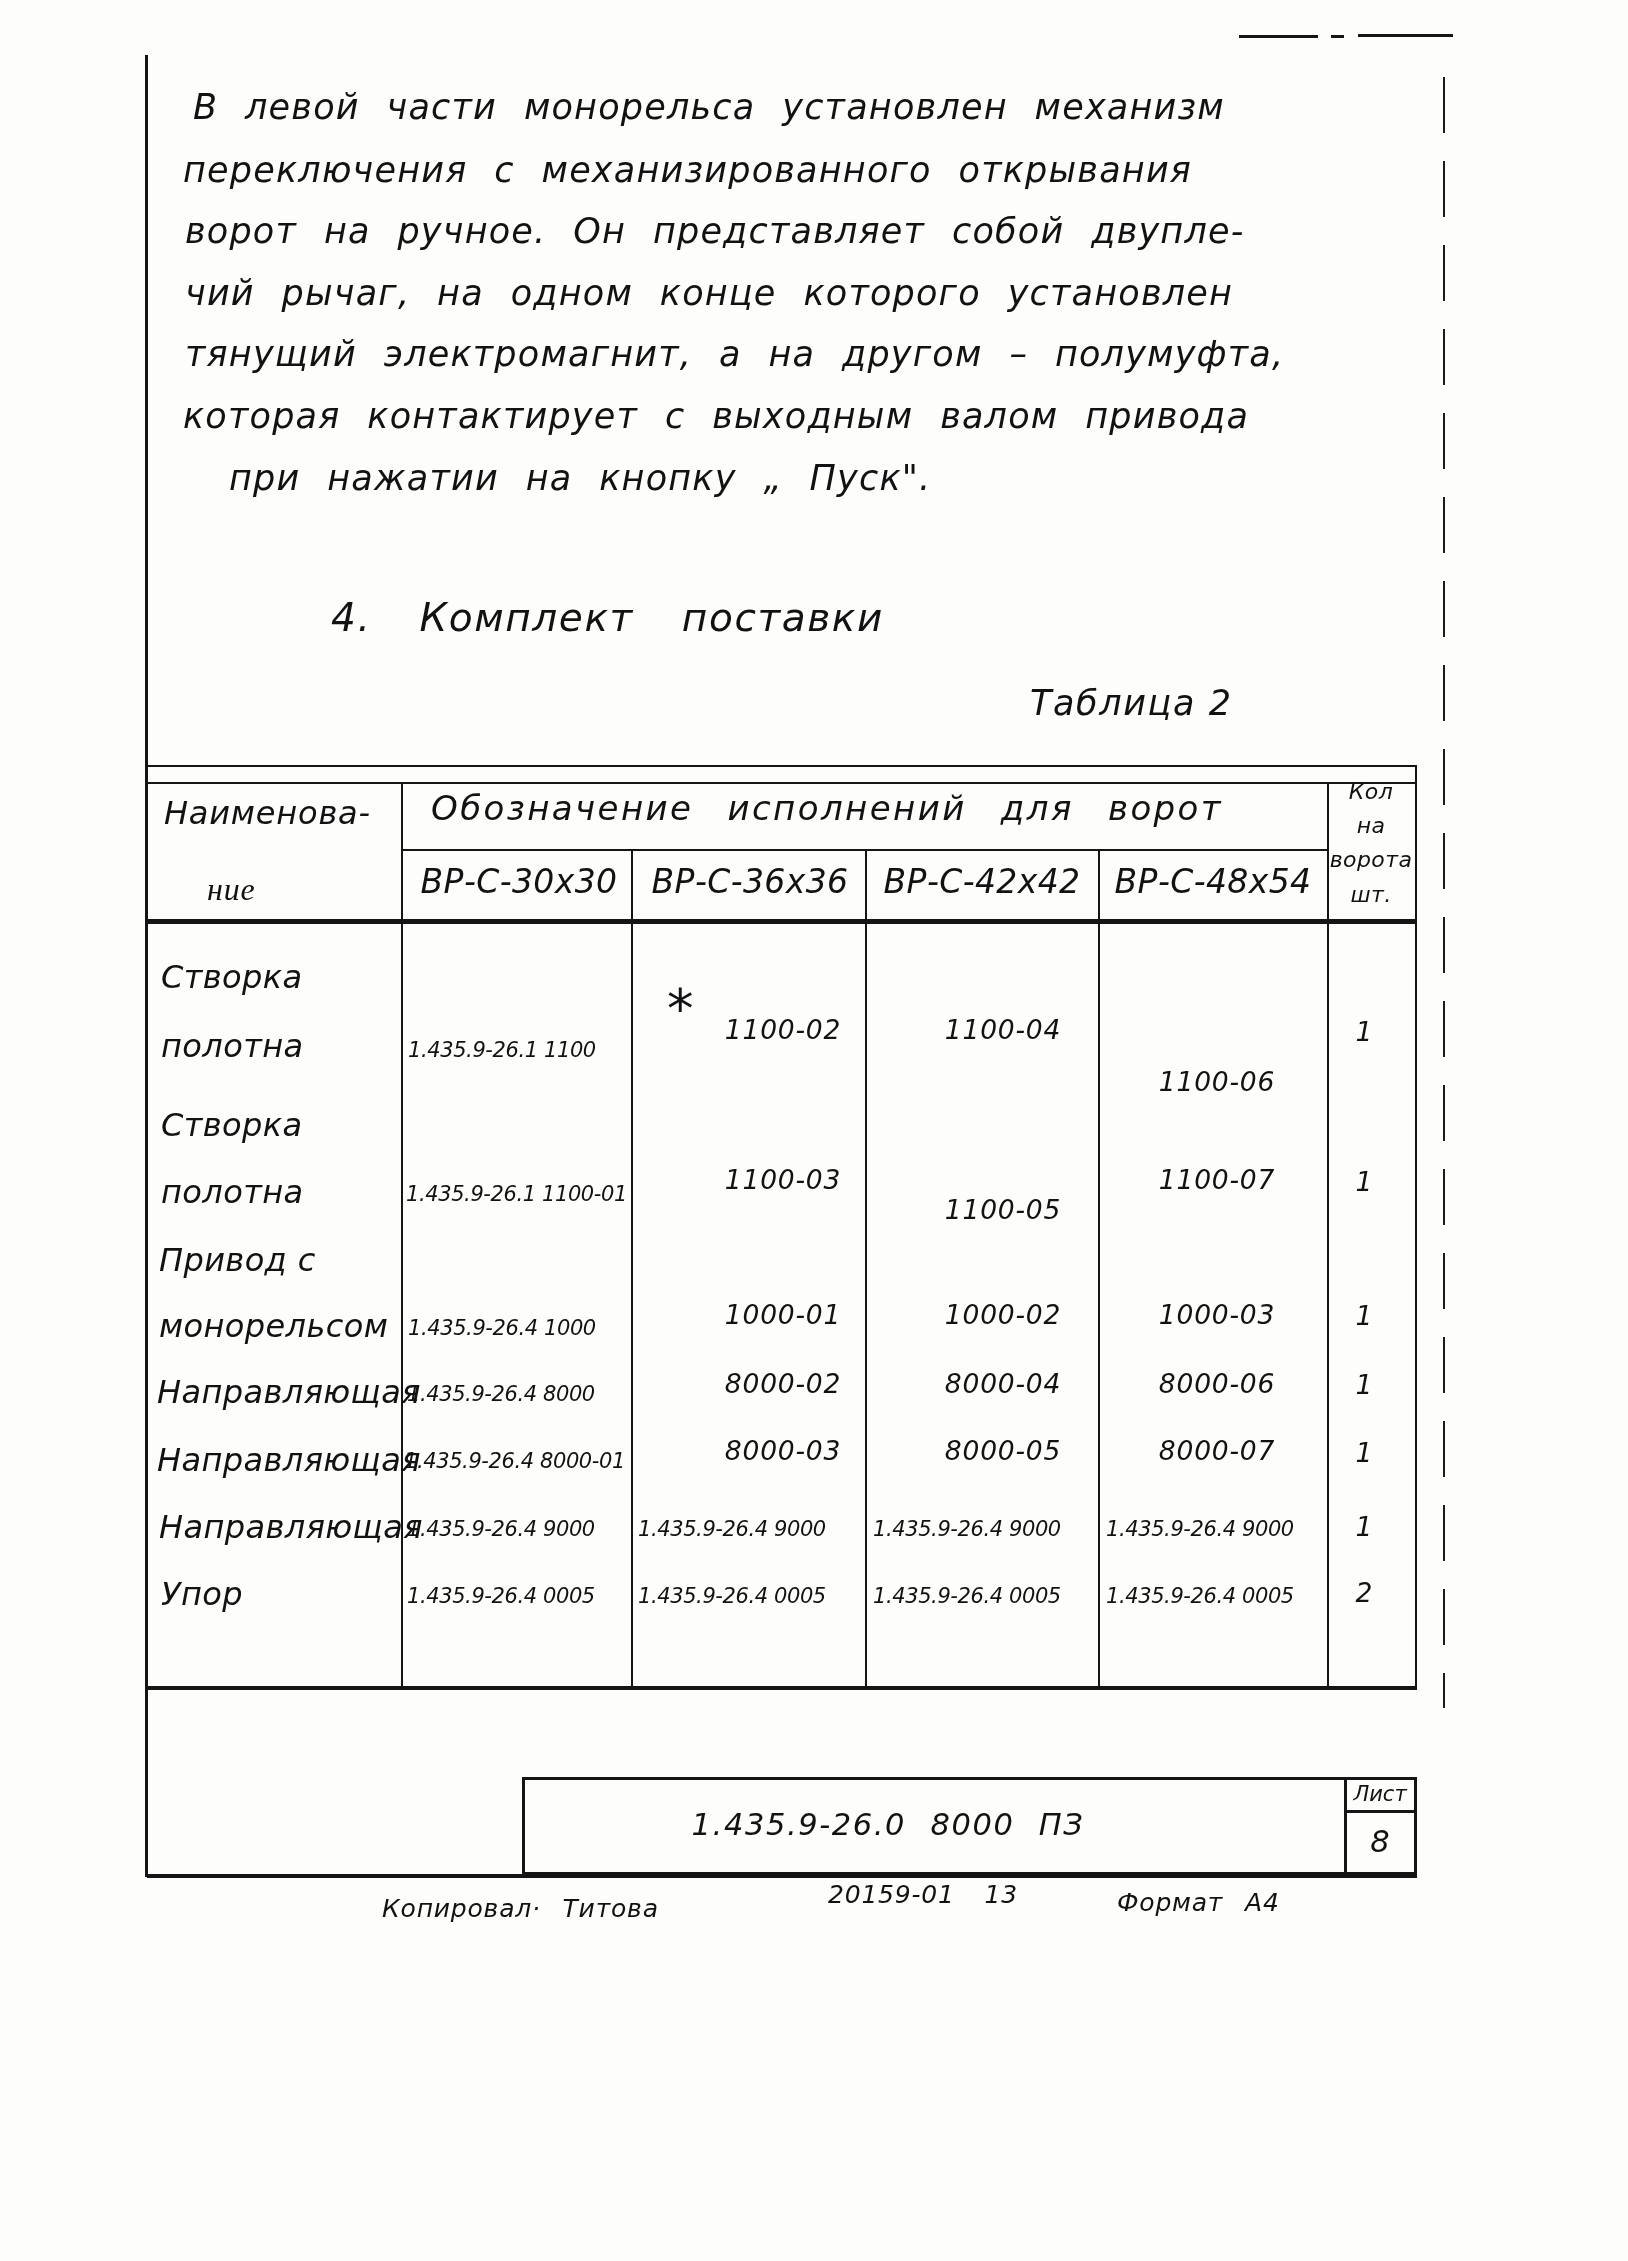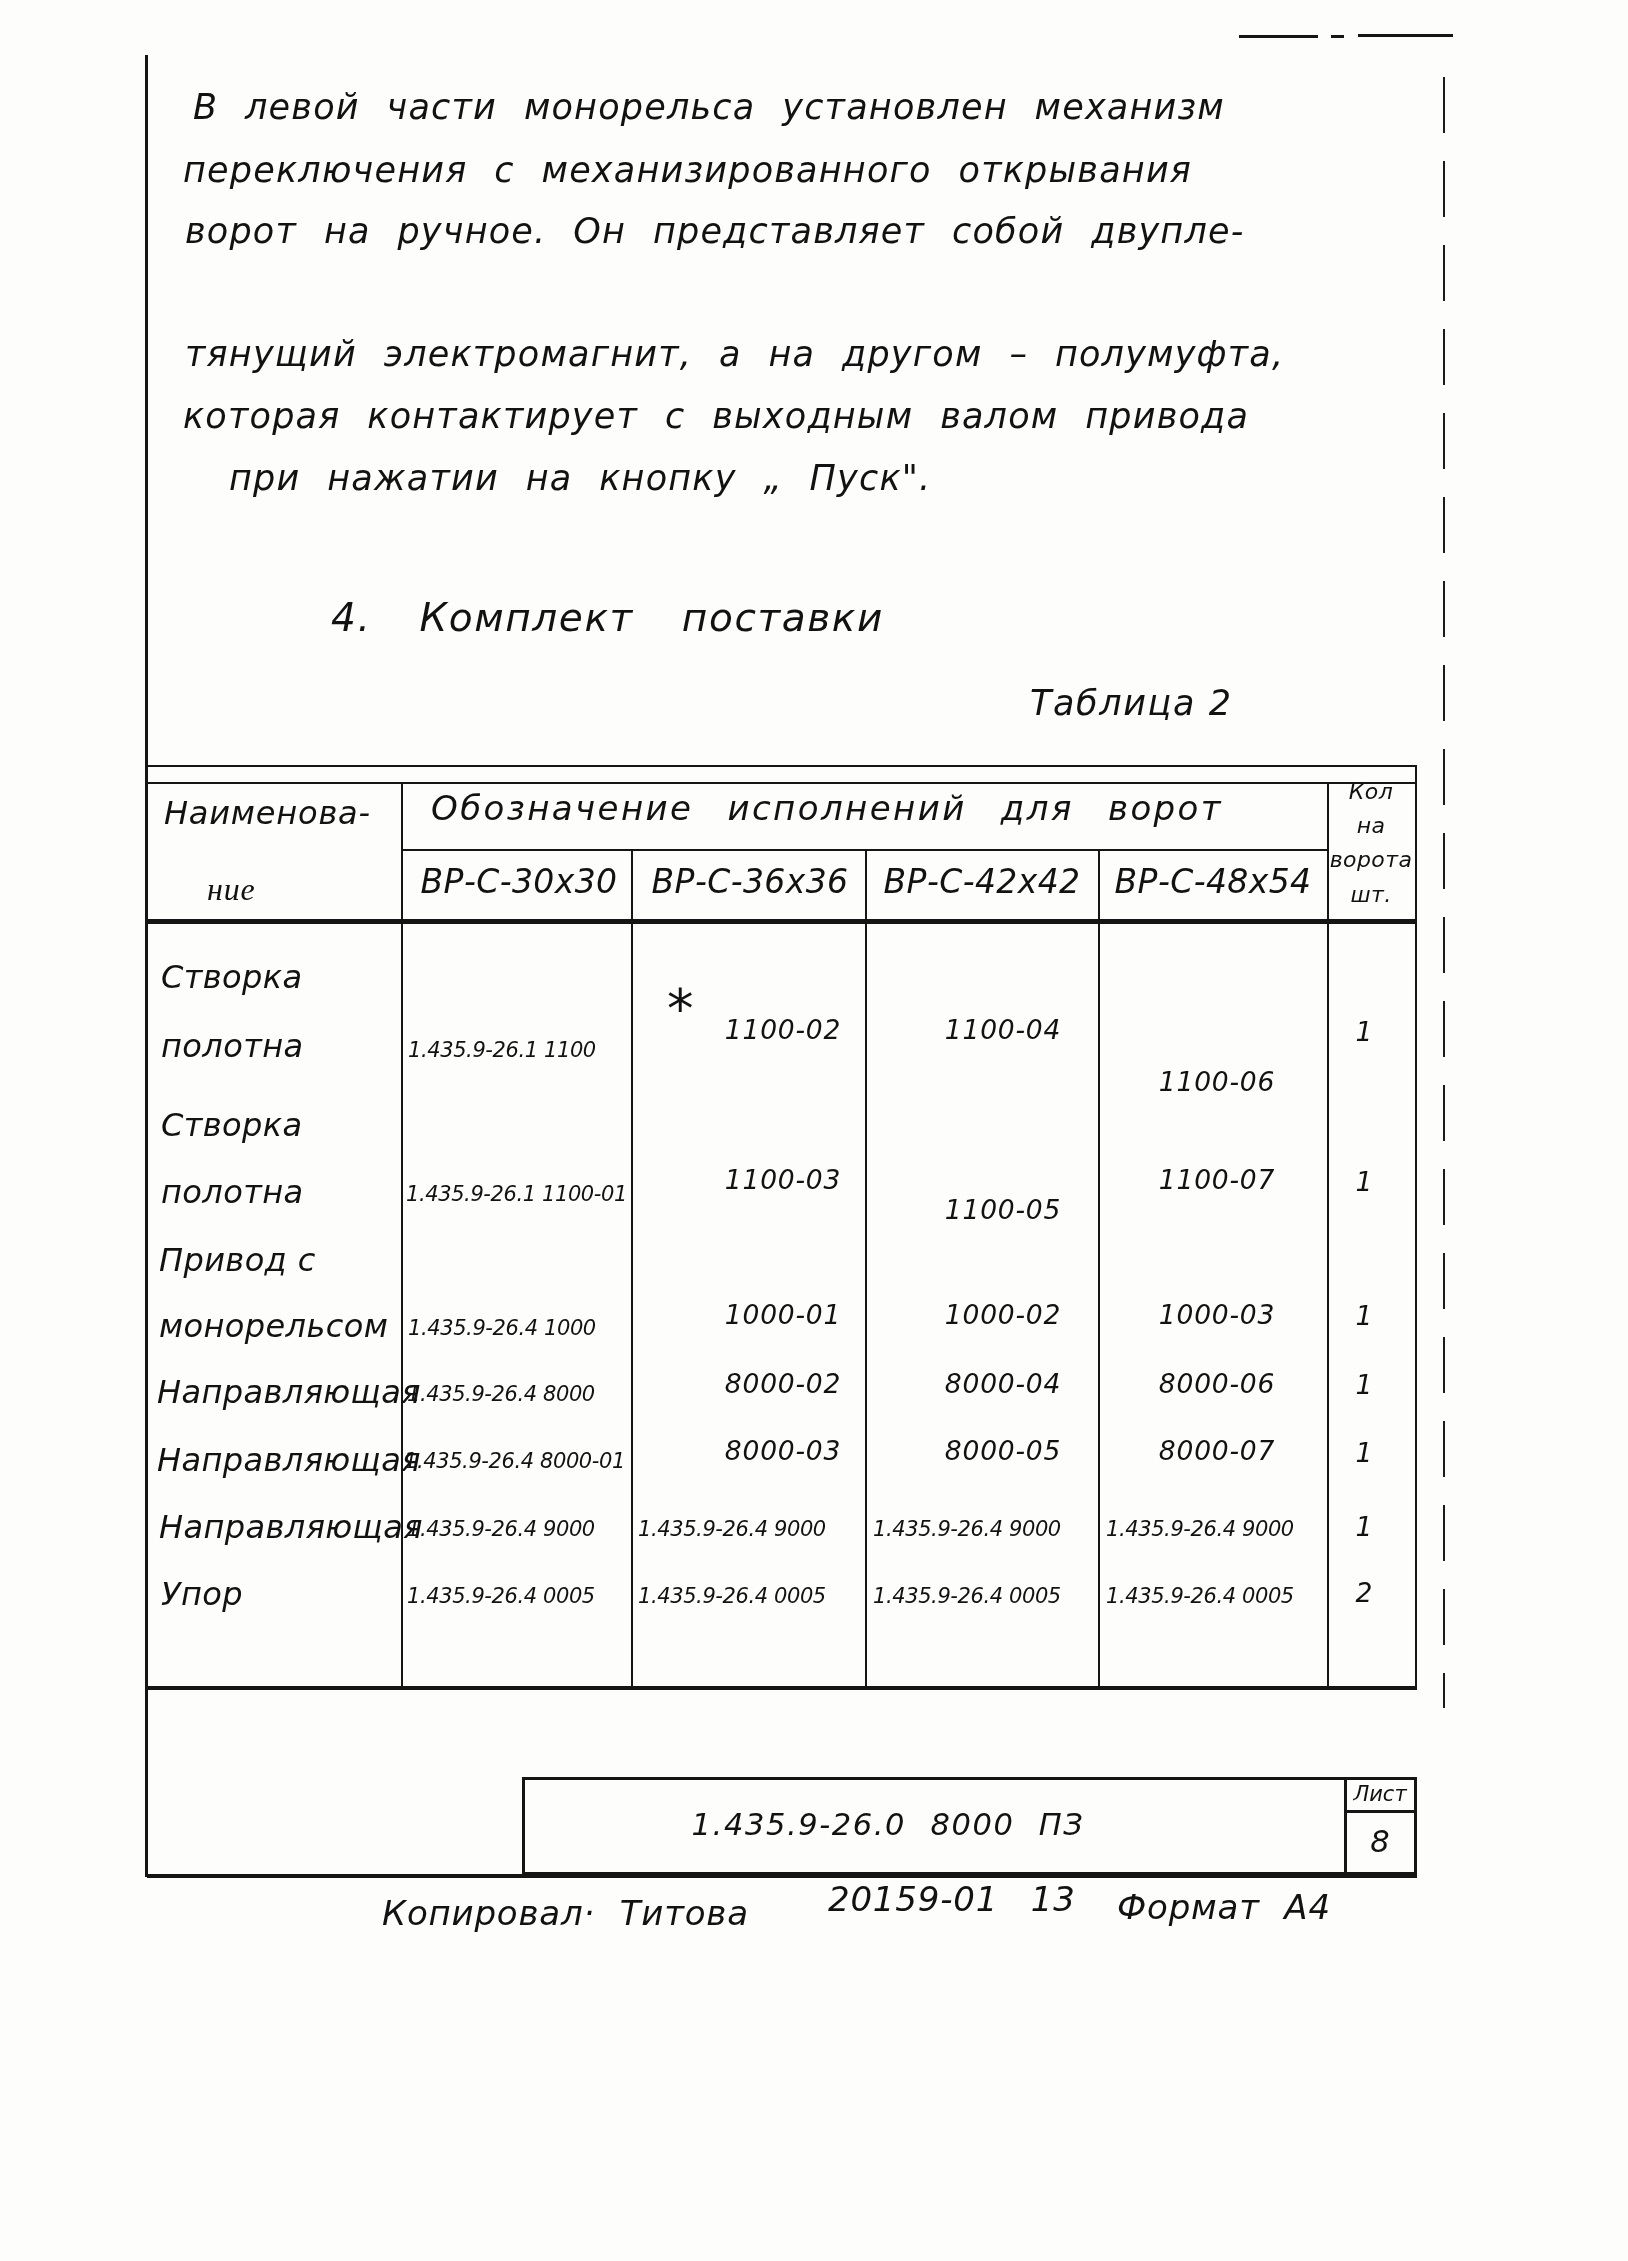--- a/index.html
+++ b/index.html
@@ -27,21 +27,21 @@
   .vh{font-size:33px;letter-spacing:0.4px;}
   .qh{font-size:22px;letter-spacing:0.4px;}
   .rowname{font-size:32px;letter-spacing:0.4px;}
   .val{font-size:26.5px;letter-spacing:0.8px;}
   .vall{font-size:21px;letter-spacing:-0.4px;}
   .qty{font-size:26.5px;}
   .ast{font-size:53px;font-style:normal;}
   .tb-doc{font-size:30.5px;letter-spacing:1.6px;word-spacing:13px;}
   .tb-sheet{font-size:21px;}
   .tb-num{font-size:30.5px;}
-  .foot{font-size:34px;letter-spacing:0.8px;word-spacing:13px;}
+  .foot{font-size:25px;letter-spacing:0.8px;word-spacing:13px;}
   .line{position:absolute;background:#151515;}
   .dashv{
     position:absolute;width:2.4px;
     background:repeating-linear-gradient(to bottom,#1a1a1a 0 56px,transparent 56px 84px);
   }
   .tb-rect{
     position:absolute;left:522px;top:1777px;width:895px;height:98px;
     border:3.2px solid #151515;box-sizing:border-box;background:transparent;
   }
 </style>
@@ -52,20 +52,21 @@
 
   <div class="line" style="left:145px;top:55px;width:3.2px;height:1822px;"></div>
   <div class="line" style="left:1239px;top:35px;width:79px;height:3.2px;"></div>
   <div class="line" style="left:1331px;top:35px;width:13px;height:3.2px;"></div>
   <div class="line" style="left:1358px;top:34px;width:95px;height:3.2px;"></div>
   <div class="dashv" style="left:1443px;top:77px;height:1631px;"></div>
 
   <div class="hw para" style="left:193px;top:90px;">В левой части монорельса установлен механизм</div>
   <div class="hw para" style="left:183px;top:153px;">переключения с механизированного открывания</div>
   <div class="hw para" style="left:185px;top:214px;">ворот на ручное. Он представляет собой двупле-</div>
+  <div class="hw para" style="left:185px;top:276px;">чий рычаг, на одном конце которого установлен</div>
   <div class="hw para" style="left:185px;top:337px;">тянущий электромагнит, а на другом – полумуфта,</div>
   <div class="hw para" style="left:183px;top:399px;">которая контактирует с выходным валом привода</div>
   <div class="hw para" style="left:185px;top:461px;margin-left:44px;">при нажатии на кнопку „ Пуск".</div>
 
   <div class="hw h1" style="left:331px;top:598px;">4. Комплект поставки</div>
   <div class="hw cap" style="left:1014px;top:686px;margin-left:16px;">Таблица 2</div>
 
   <div class="line" style="left:147px;top:765px;width:1270px;height:2.4px;"></div>
   <div class="line" style="left:147px;top:782px;width:1270px;height:2.4px;"></div>
   <div class="line" style="left:403px;top:849px;width:926px;height:2.4px;"></div>

